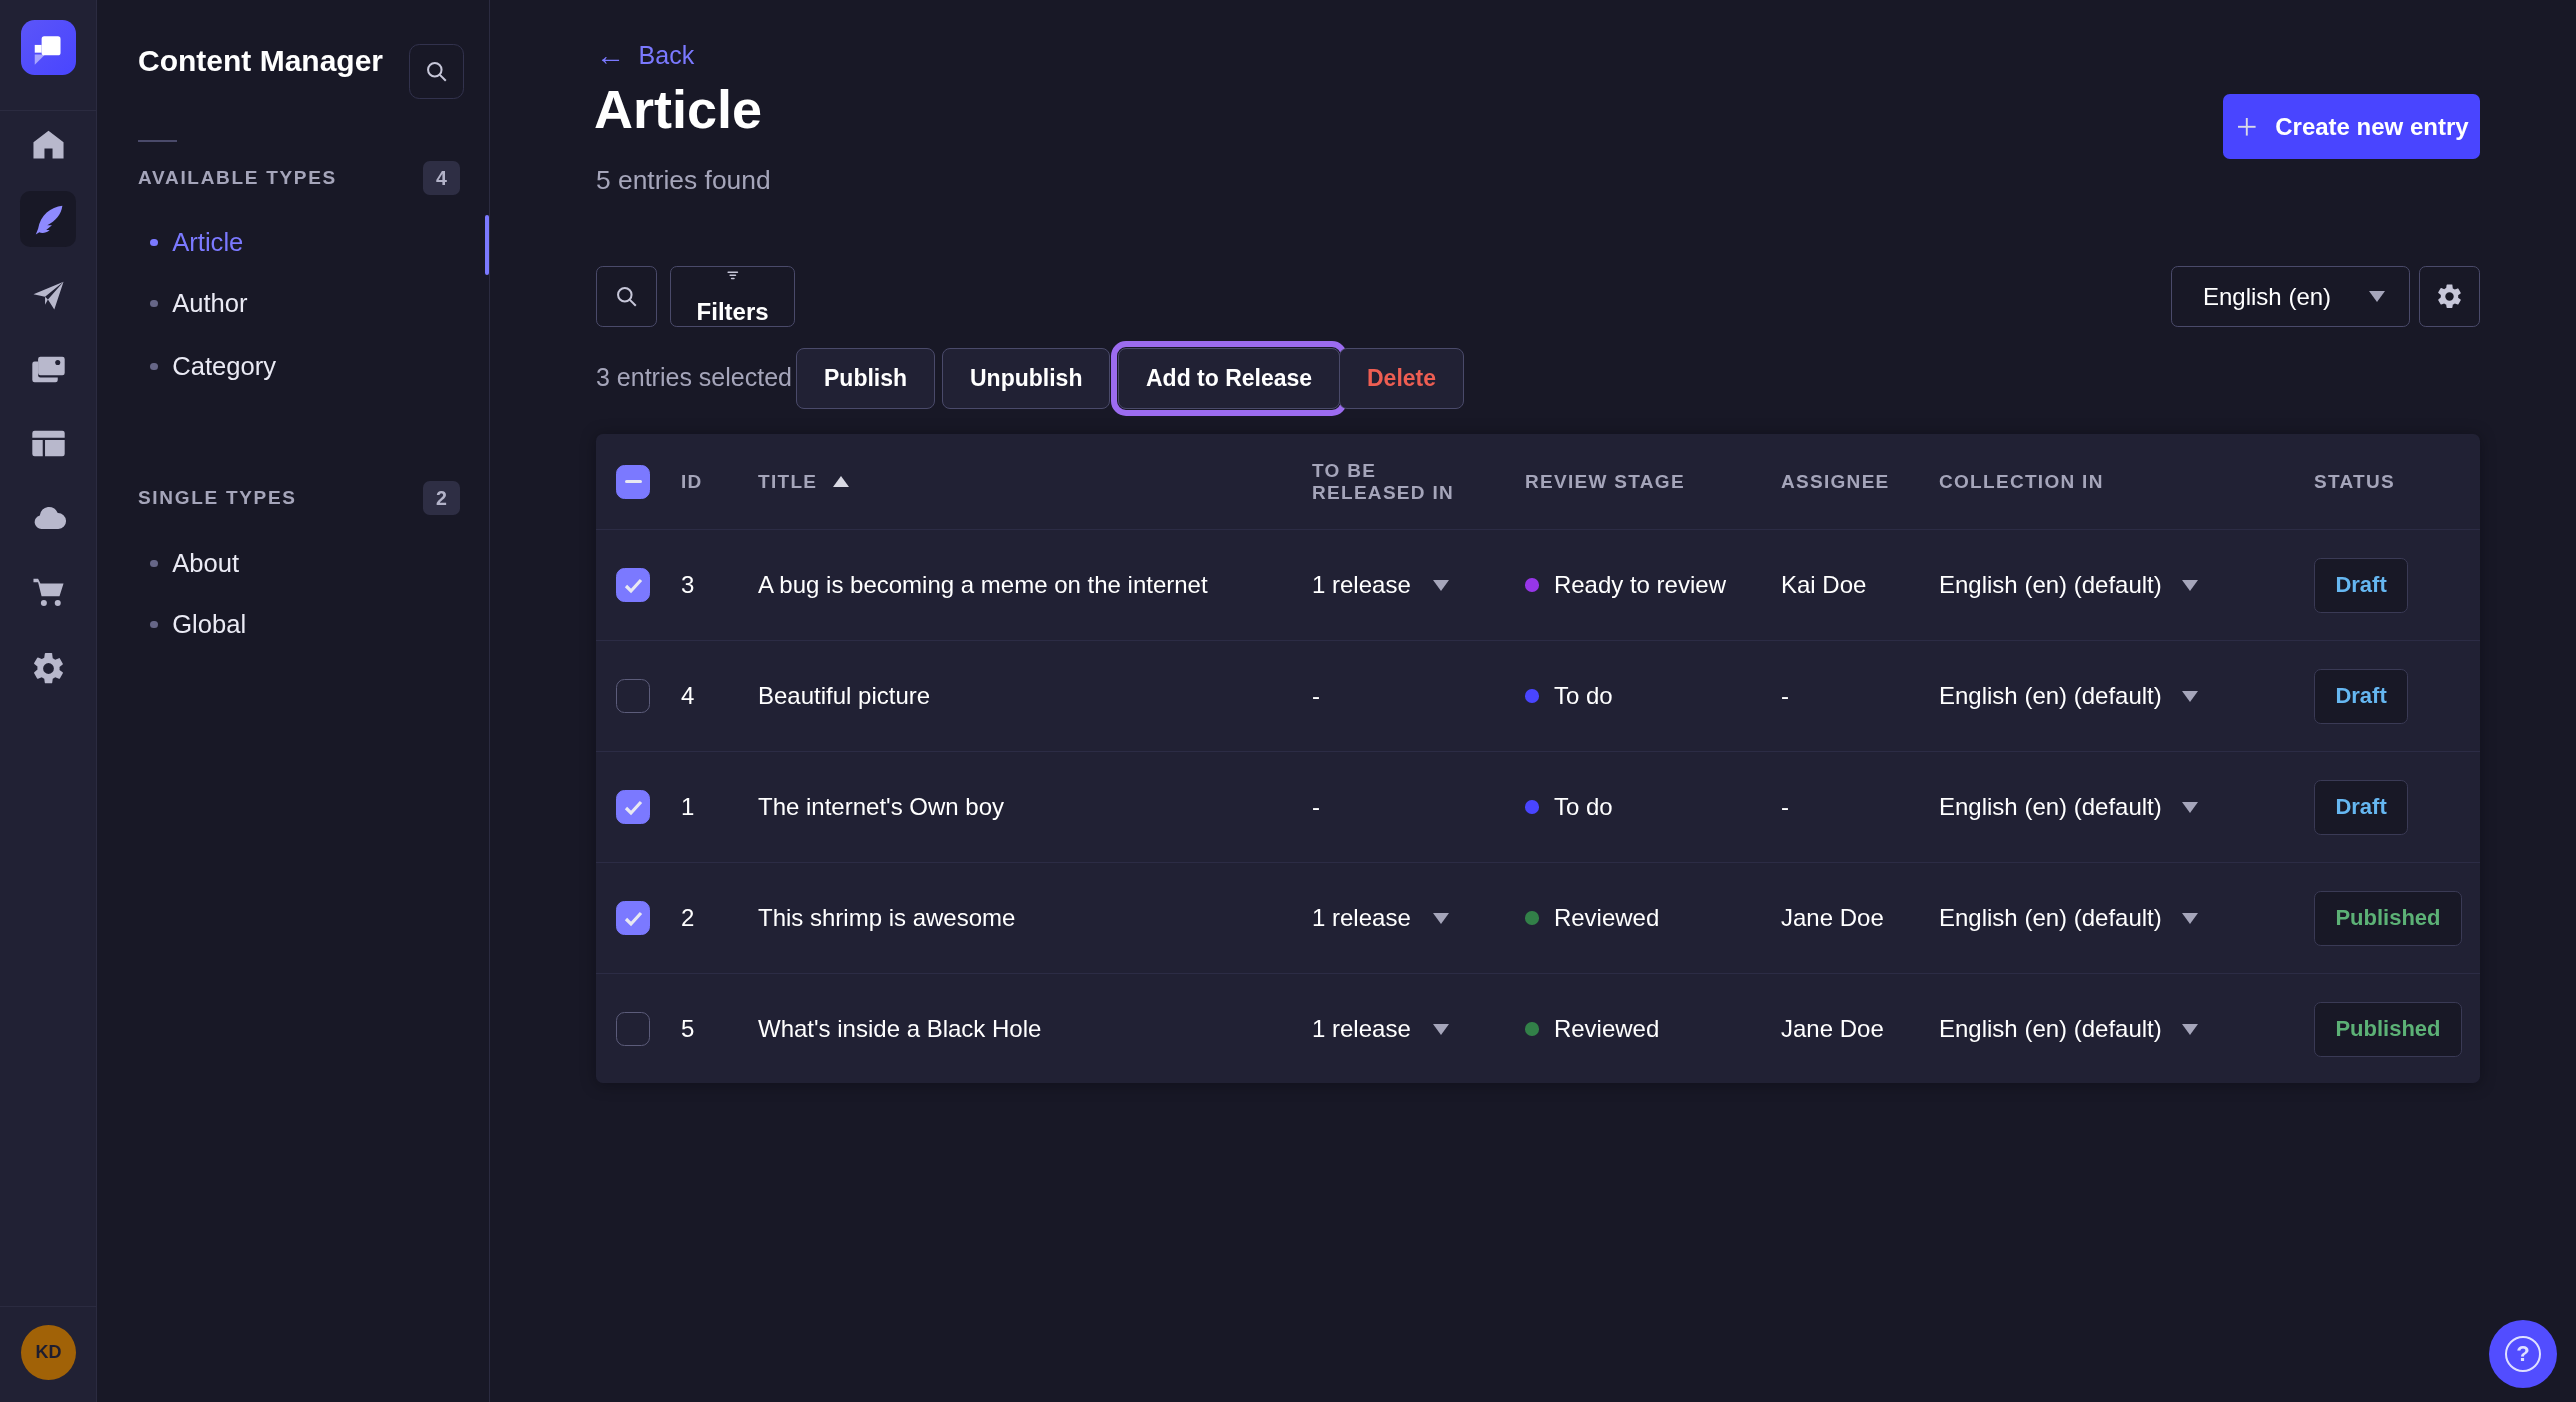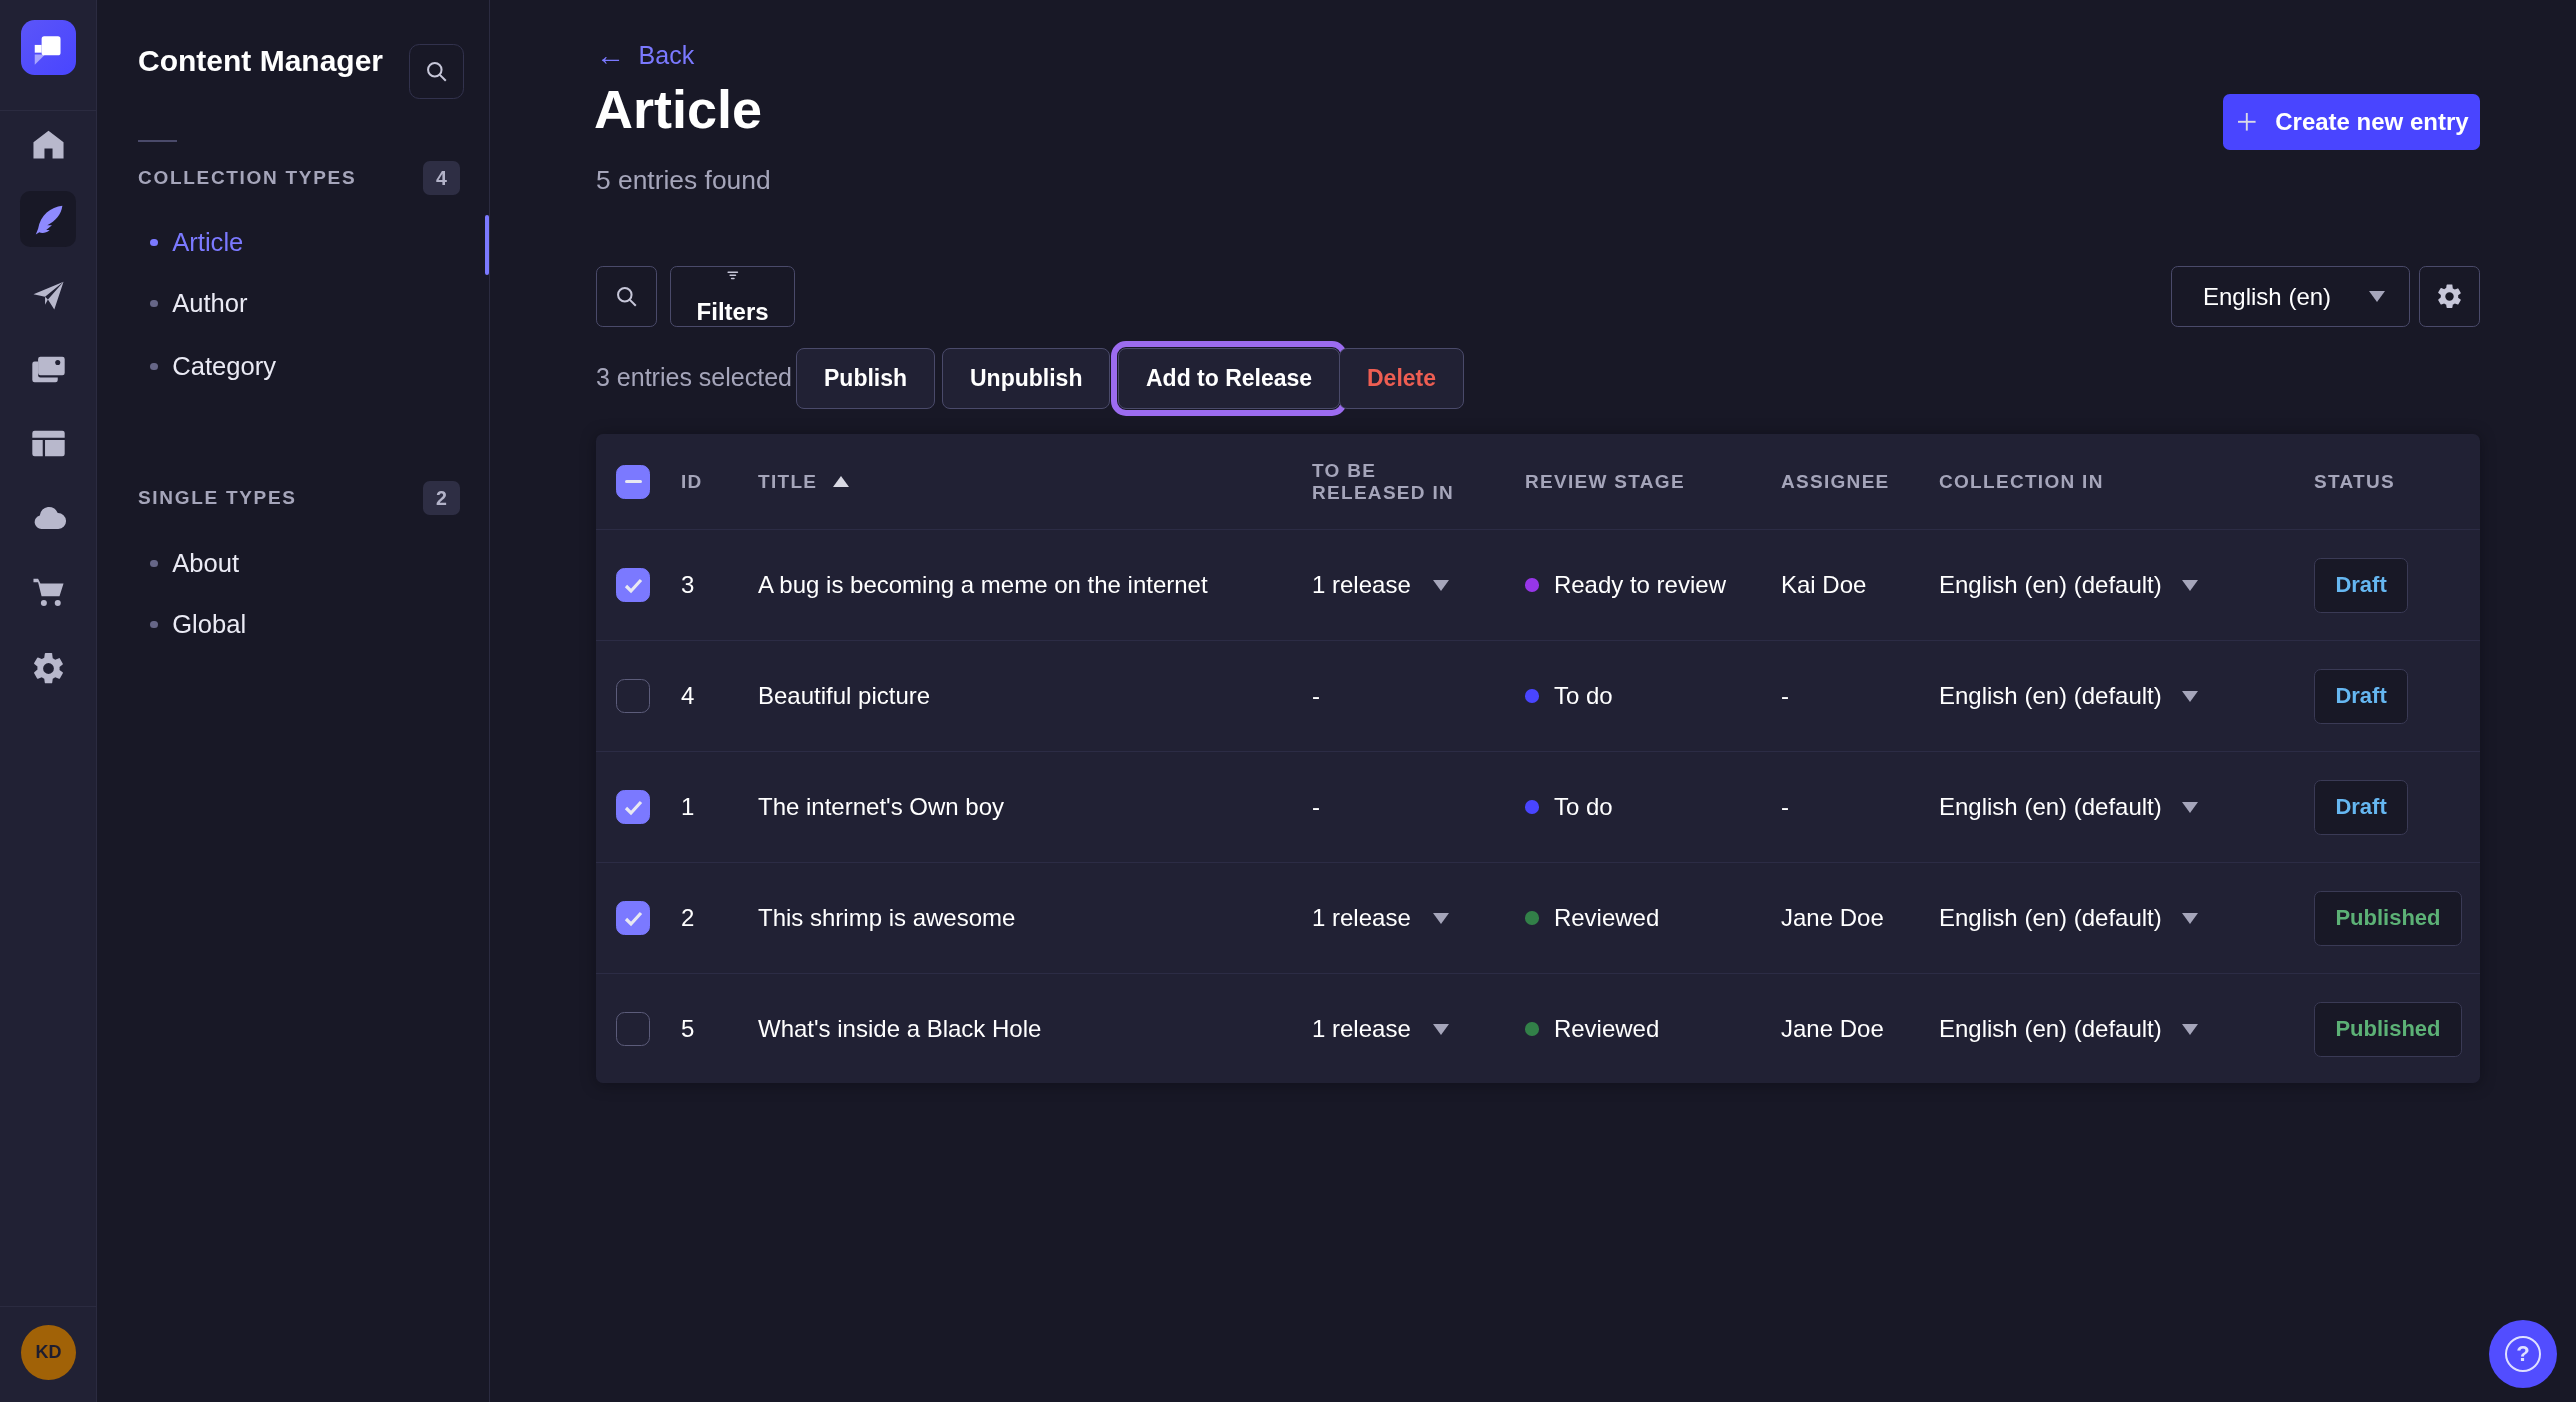--- a/index.html
+++ b/index.html
@@ -44,21 +44,21 @@
   .snav-item.active .lbl { color:#7b79ff; }
   .active-indicator { position:absolute; left:388px; top:215px; width:4.3px; height:60px;
     background:#7b79ff; border-radius:2.6px; }
 
   
   .back-link { position:absolute; left:596px; top:41px; display:flex; align-items:center; gap:13.6px;
     color:#7b79ff; font-size:25px; cursor:pointer; }
   .back-link .arr { font-size:29px; line-height:1; }
   .page-title { position:absolute; left:594px; top:78px; font-size:54px; font-weight:700; }
   .page-sub { position:absolute; left:596px; top:165px; font-size:26.4px; color:#a5a5ba; }
-  .create-btn { position:absolute; left:2223px; top:94px; width:257px; height:56px;
+  .create-btn { position:absolute; left:2223px; top:94px; width:257px; height:65px;
     background:#4945ff; border:0; border-radius:6.8px; color:#fff; font-size:24px; font-weight:600;
     display:flex; align-items:center; justify-content:center; gap:15.3px; cursor:pointer;
     font-family:inherit; }
   .create-btn svg { width:25.6px; height:25.6px; stroke:#d9d9e8; stroke-width:2.4; }
 
   
   .sq-btn { position:absolute; width:61px; height:61px; border:0.9px solid #4a4a6a; border-radius:6.8px;
     background:transparent; display:flex; align-items:center; justify-content:center; cursor:pointer; }
   .search-btn2 { left:596px; top:266px; }
   .gear-btn { left:2419px; top:266px; }
@@ -183,21 +183,21 @@
 <nav class="subnav">
   <div class="subnav-title">Content Manager</div>
   <button class="subnav-search">
     <svg viewBox="0 0 32 32">
       <circle cx="14" cy="14" r="8"></circle>
         <line x1="20" y1="20" x2="27" y2="27"></line>
     </svg>
   </button>
   <hr class="subnav-hr">
 
-  <div class="sec-label" style="top:167px">COLLECTION TYPES</div>
+  <div class="sec-label" style="top:167px">AVAILABLE TYPES</div>
   <div class="sec-badge" style="top:161px">4</div>
 
   <div class="snav-item active" style="top:212px">
     <span class="bullet"></span>
     <span class="lbl">Article</span>
   </div>
   <div class="snav-item" style="top:273px">
     <span class="bullet"></span>
     <span class="lbl">Author</span>
   </div>

